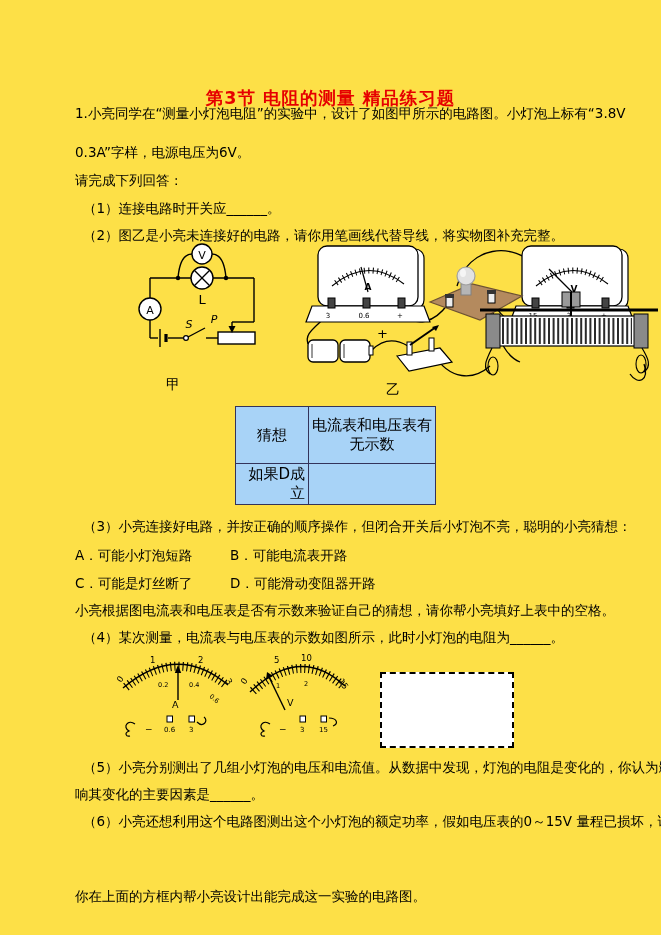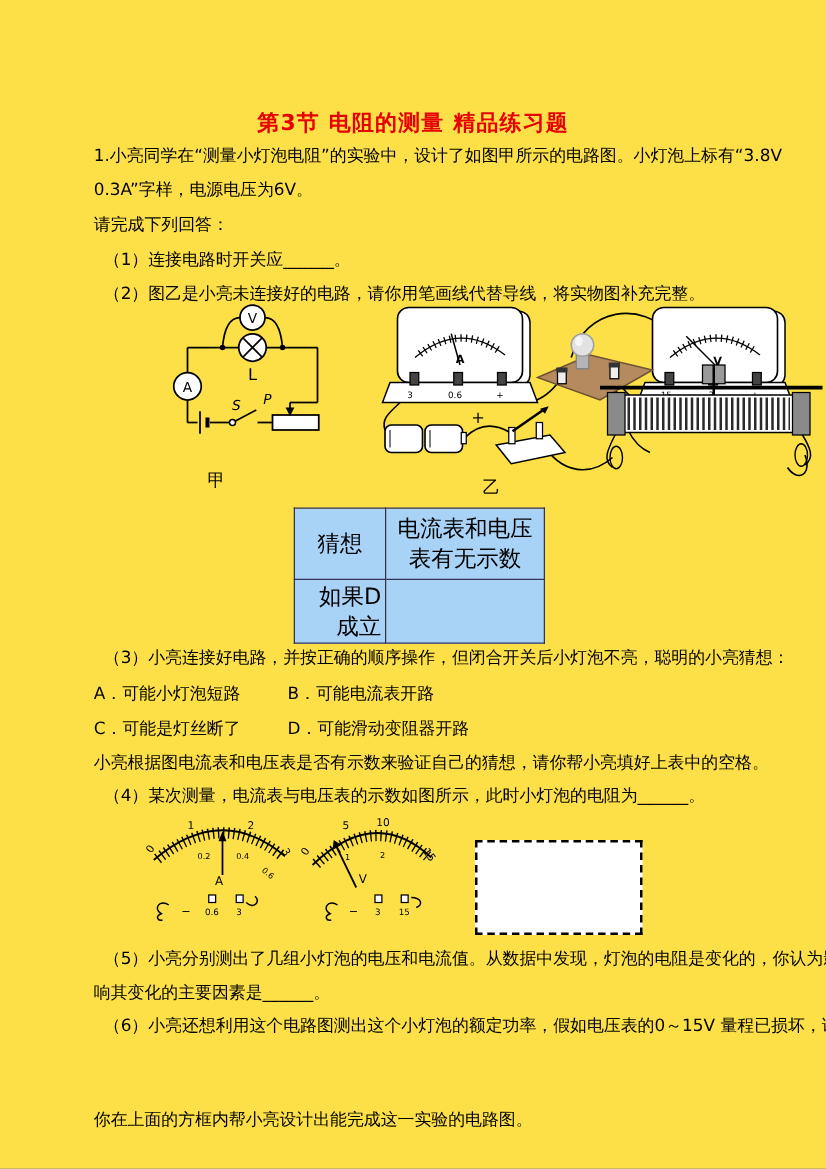--- a/index.html
+++ b/index.html
@@ -7,21 +7,21 @@
     position:relative;width:661px;height:935px;background:#fde047;
     font-family:"DejaVu Sans","Liberation Sans",sans-serif;color:#000;overflow:hidden;
   }
   .line{position:absolute;white-space:nowrap;font-size:13.5px;line-height:17px;color:#000;}
   #title{
     position:absolute;top:86px;left:0;width:100%;text-align:center;
     font-size:17.5px;font-weight:bold;color:#e60000;letter-spacing:1px;
   }
   #guess-table{
     position:absolute;left:235px;top:406px;border-collapse:collapse;
-    table-layout:fixed;font-size:18px;
+    table-layout:fixed;font-size:15px;
   }
   #guess-table td{
     background:#a8d3f7;border:1px solid #33335a;text-align:center;
     vertical-align:middle;padding:1px 3px;color:#000;
   }
   td.c1{width:66px;}
   td.c2{width:120px;}
   tr.hdr td{height:54px;}
   tr.body-row td{height:24px;}
   #answer-box{
@@ -32,21 +32,21 @@
   svg{position:absolute;overflow:visible;}
   svg text{fill:#000;}
 </style>
 </head>
 <body>
 
 <div id="page">
 
   <div id="title">第3节 电阻的测量 精品练习题</div>
 
-  <div class="line" style="left:75px;top:117px;">1.小亮同学在“测量小灯泡电阻”的实验中，设计了如图甲所示的电路图。小灯泡上标有“3.8V</div>
+  <div class="line" style="left:75px;top:105px;">1.小亮同学在“测量小灯泡电阻”的实验中，设计了如图甲所示的电路图。小灯泡上标有“3.8V</div>
   <div class="line" style="left:75px;top:144px;text-align:right;">0.3A”字样，电源电压为6V。</div>
   <div class="line" style="left:75px;top:172px;">请完成下列回答：</div>
 
   <div class="line" style="left:83px;top:200px;">（1）连接电路时开关应______。</div>
   <div class="line" style="left:83px;top:227px;">（2）图乙是小亮未连接好的电路，请你用笔画线代替导线，将实物图补充完整。</div>
 
   <svg style="left:100px;top:242px;" width="180" height="135" viewBox="0 0 180 135">
 
     <g stroke="#000" stroke-width="1.4" fill="none">
       <line x1="50" y1="36" x2="91" y2="36"></line>

